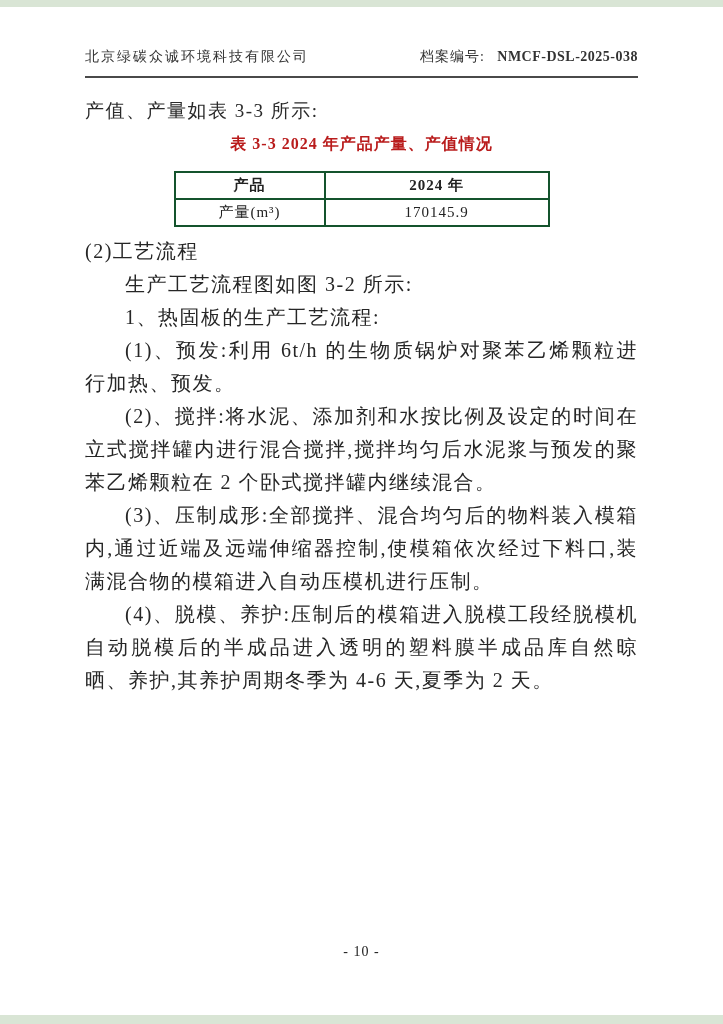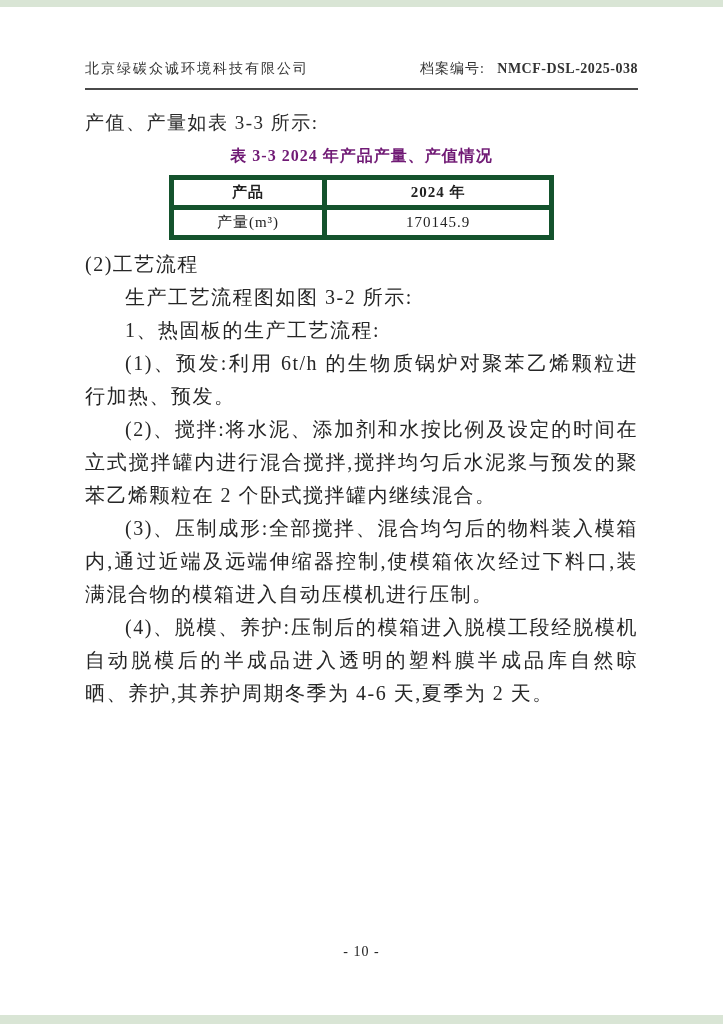--- a/index.html
+++ b/index.html
@@ -9,21 +9,21 @@
     font-family: "Liberation Serif", "DejaVu Serif", serif;
     position: relative;
     overflow: hidden;
   }
   .page {
     position: absolute;
     left: 0; right: 0; top: 7px; bottom: 9px;
     background: #ffffff;
   }
   .content {
-    padding: 12px 85px;
+    padding: 0 85px;
     color: #2a2a2a;
   }
   .doc-header {
     padding-top: 40px;
     padding-bottom: 9px;
     border-bottom: 2px solid #4a4a4a;
     display: flex;
     justify-content: space-between;
     align-items: flex-end;
     font-size: 14px;
@@ -37,34 +37,34 @@
     letter-spacing: 0.5px;
     margin-left: 8px;
   }
   .intro {
     margin: 16px 0 0 0;
     font-size: 19px;
     line-height: 33px;
     letter-spacing: 1.5px;
   }
   .caption {
-    margin: 2px 0 4px 0;
+    margin: 2px 0 12px 0;
     font-size: 16px;
     font-weight: bold;
     text-align: center;
     line-height: 30px;
     letter-spacing: 1px;
-    color: #701a75;
+    color: #b91c1c;
   }
   table.data-table {
     border-collapse: collapse;
     margin: 1px auto 0 auto;
   }
   table.data-table td, table.data-table th {
-    border: 5px solid #14532d;
+    border: 2px solid #14532d;
     text-align: center;
     vertical-align: middle;
     font-size: 15px;
     color: #222222;
     padding: 0 6px;
     height: 25px;
     letter-spacing: 1px;
   }
   table.data-table th { font-weight: bold; }
   .col-product { width: 136px; }

